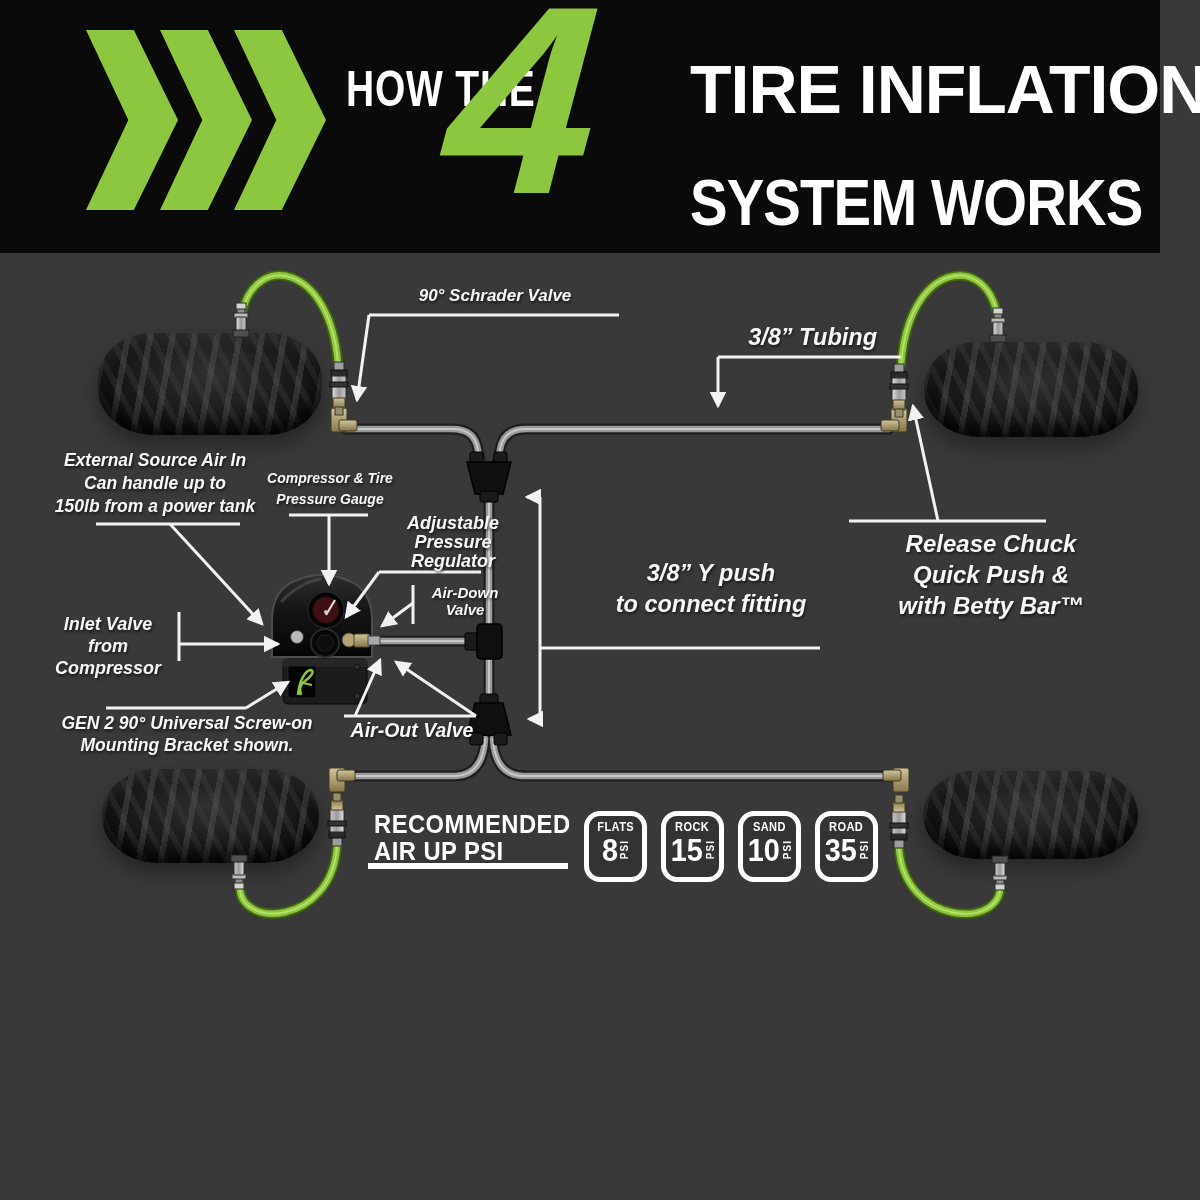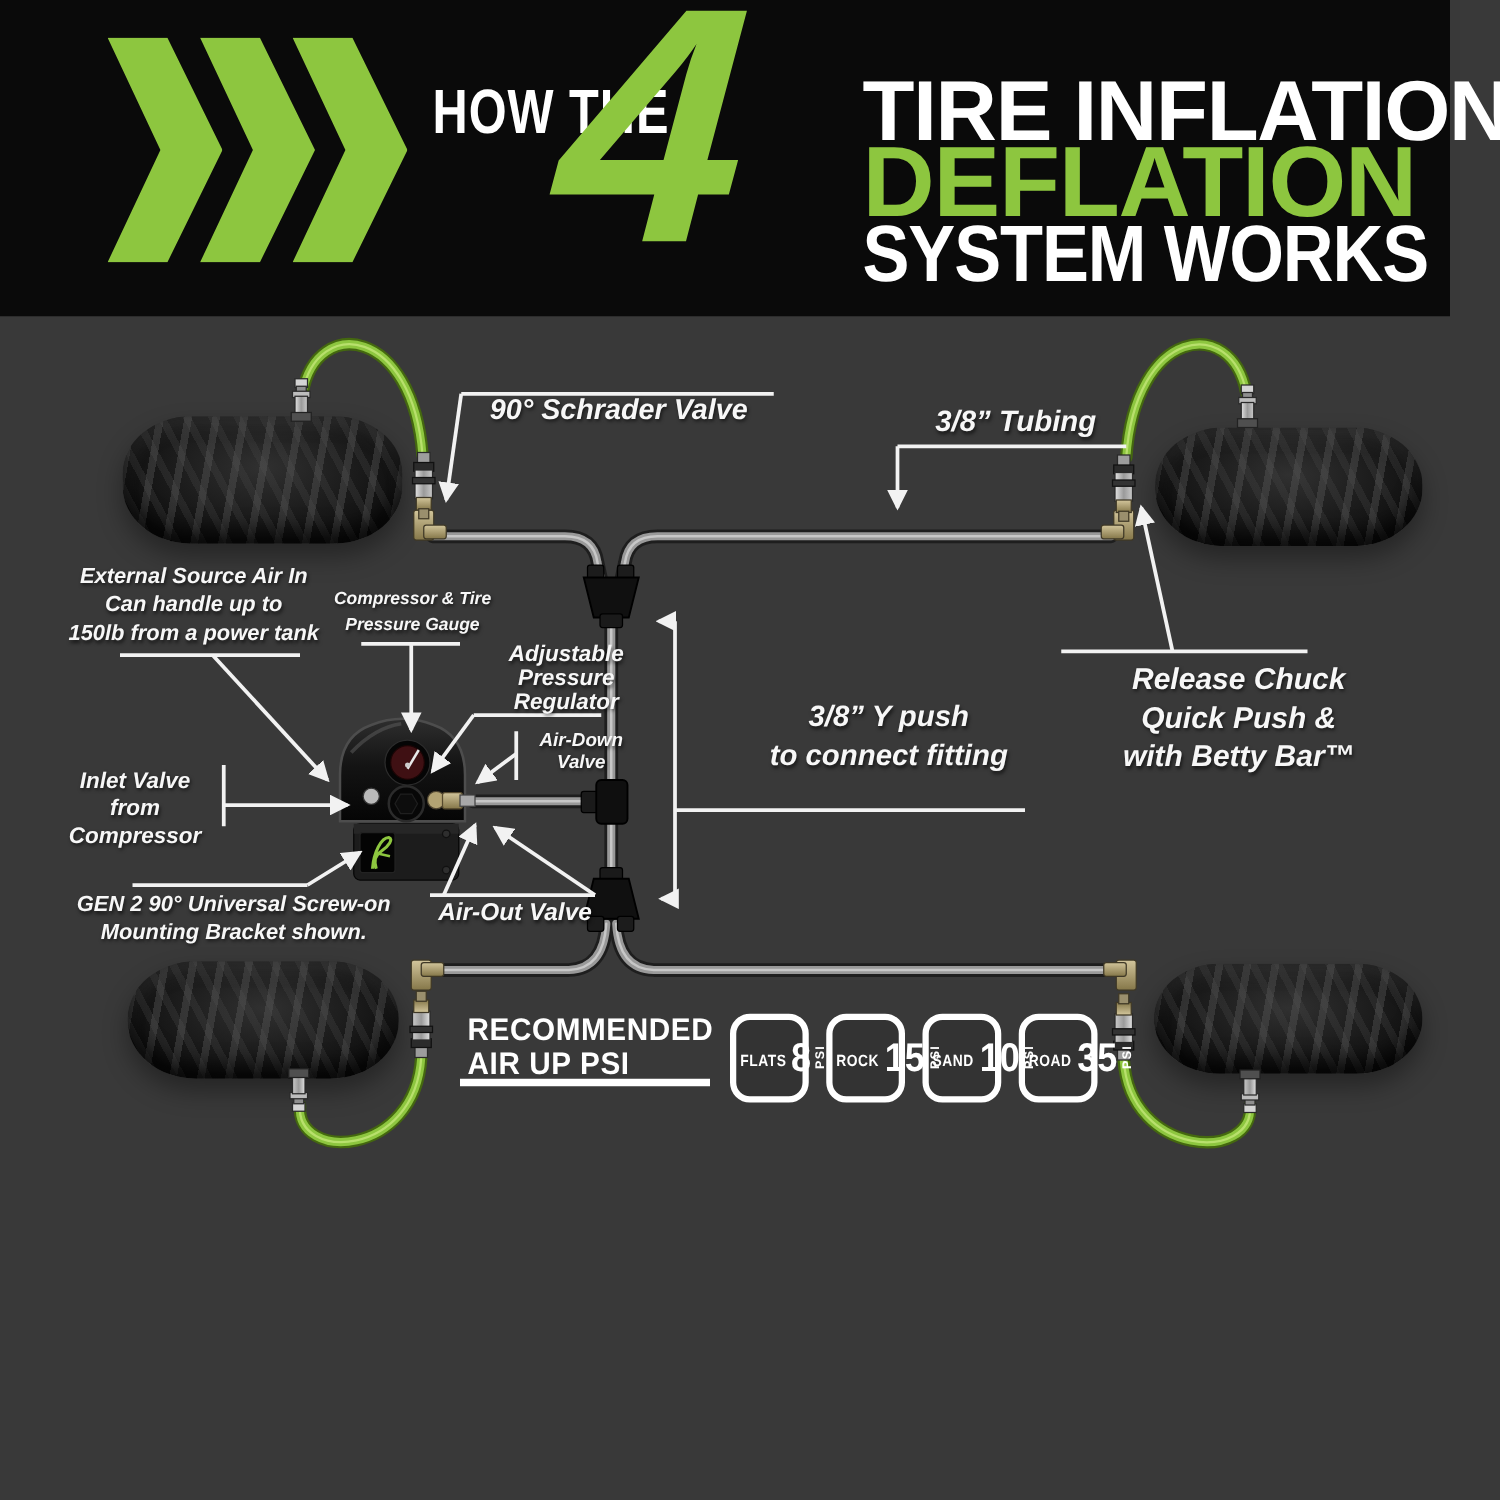--- a/index.html
+++ b/index.html
@@ -24,39 +24,39 @@
     background:
       repeating-linear-gradient(100deg, rgba(0,0,0,0) 0 5px, rgba(92,92,92,.38) 5px 11px, rgba(0,0,0,0) 11px 22px),
       repeating-linear-gradient(62deg, rgba(70,70,70,.30) 0 6px, rgba(0,0,0,0) 6px 18px),
       radial-gradient(ellipse at 50% 40%, #303030 0%, #1c1c1c 45%, #0e0e0e 78%, #070707 100%);
     box-shadow: inset 0 -10px 16px rgba(0,0,0,.75), inset 0 8px 12px rgba(80,80,80,.35),
                 0 10px 20px rgba(0,0,0,.35);}
   
   .lbl{position:absolute;color:#f7f7f7;font-style:italic;font-weight:700;
        text-shadow:1px 2px 3px rgba(0,0,0,.6);}
   .lbl span{display:block;text-align:center;}
-  #lbl-schrader{left:360px;top:286px;width:270px;text-align:center;font-size:23px;margin-top:28px;}
+  #lbl-schrader{left:360px;top:286px;width:270px;text-align:center;font-size:17px;}
   #lbl-tubing{left:705px;top:324px;width:172px;text-align:right;font-size:23.5px;}
   #lbl-external{left:48px;top:449px;width:214px;text-align:center;font-size:17.5px;line-height:23px;}
   #lbl-gauge{left:252px;top:468px;width:156px;text-align:center;font-size:14px;line-height:21px;}
   #lbl-regulator{left:393px;top:514px;width:120px;font-size:18px;line-height:19px;}
   #lbl-airdown{left:420px;top:585px;width:90px;font-size:15px;line-height:16.5px;}
   #lbl-inlet{left:42px;top:613px;width:132px;text-align:center;font-size:18px;line-height:22px;}
   #lbl-ypush{left:576px;top:558px;width:270px;font-size:23.5px;line-height:31px;}
   #lbl-quick{left:866px;top:528px;width:250px;font-size:24px;line-height:31px;}
   #lbl-gen2{left:58px;top:712px;width:258px;text-align:center;font-size:17.5px;line-height:22px;}
   #lbl-airout{left:342px;top:719px;width:140px;text-align:center;font-size:19.5px;}
   
   .psi-head{position:absolute;left:374px;top:811px;color:#fff;font-weight:700;
             font-size:25px;line-height:27px;letter-spacing:.5px;transform:scaleX(.95);
             transform-origin:left top;}
   .psi-underline{position:absolute;left:368px;top:863px;width:200px;height:6px;background:#fff;}
   .badges{position:absolute;left:584px;top:811px;display:flex;gap:14px;}
   .badge{box-sizing:border-box;width:63px;height:71px;border:5px solid #fff;border-radius:16px;
-         color:#fff;display:flex;flex-direction:row;align-items:center;
+         color:#fff;display:flex;flex-direction:column;align-items:center;
          background:rgba(0,0,0,.10);}
   .badge .b-label{font-weight:700;font-size:13px;letter-spacing:.5px;margin-top:3px;
                   transform:scaleX(.85);}
   .badge .b-row{display:flex;align-items:center;justify-content:center;margin-top:-1px;}
   .badge .b-value{font-weight:700;font-size:32px;line-height:34px;transform:scaleX(.9);}
   .badge .b-unit{font-weight:700;font-size:10px;letter-spacing:1px;
                  writing-mode:vertical-rl;transform:rotate(180deg);margin-left:1px;}
   
   .tube-o{stroke:#1e1e1e;stroke-width:11;fill:none;stroke-linecap:round;stroke-linejoin:round;}
   .tube-m{stroke:#999;stroke-width:6.5;fill:none;stroke-linecap:round;stroke-linejoin:round;}
@@ -74,21 +74,20 @@
   <div class="header">
     <div class="chev" style="left:86px"></div>
     <div class="chev" style="left:160px"></div>
     <div class="chev" style="left:234px"></div>
     <div class="howthe">
       <span>HOW</span>
       <span>THE</span>
     </div>
     <div class="big4">4</div>
     <div class="hline hline1">TIRE INFLATION</div>
-    <div class="hline hline2">DEFLATION</div>
     <div class="hline hline3">SYSTEM WORKS</div>
   </div>
 
   <div class="tire" style="left:98px;top:333px;width:224px;height:102px"></div>
   <div class="tire" style="left:924px;top:342px;width:214px;height:95px"></div>
   <div class="tire" style="left:102px;top:769px;width:217px;height:94px"></div>
   <div class="tire" style="left:923px;top:771px;width:215px;height:88px"></div>
 
   <svg width="1200" height="1200" viewBox="0 0 1200 1200" style="position:absolute;left:0;top:0">
     <defs>

